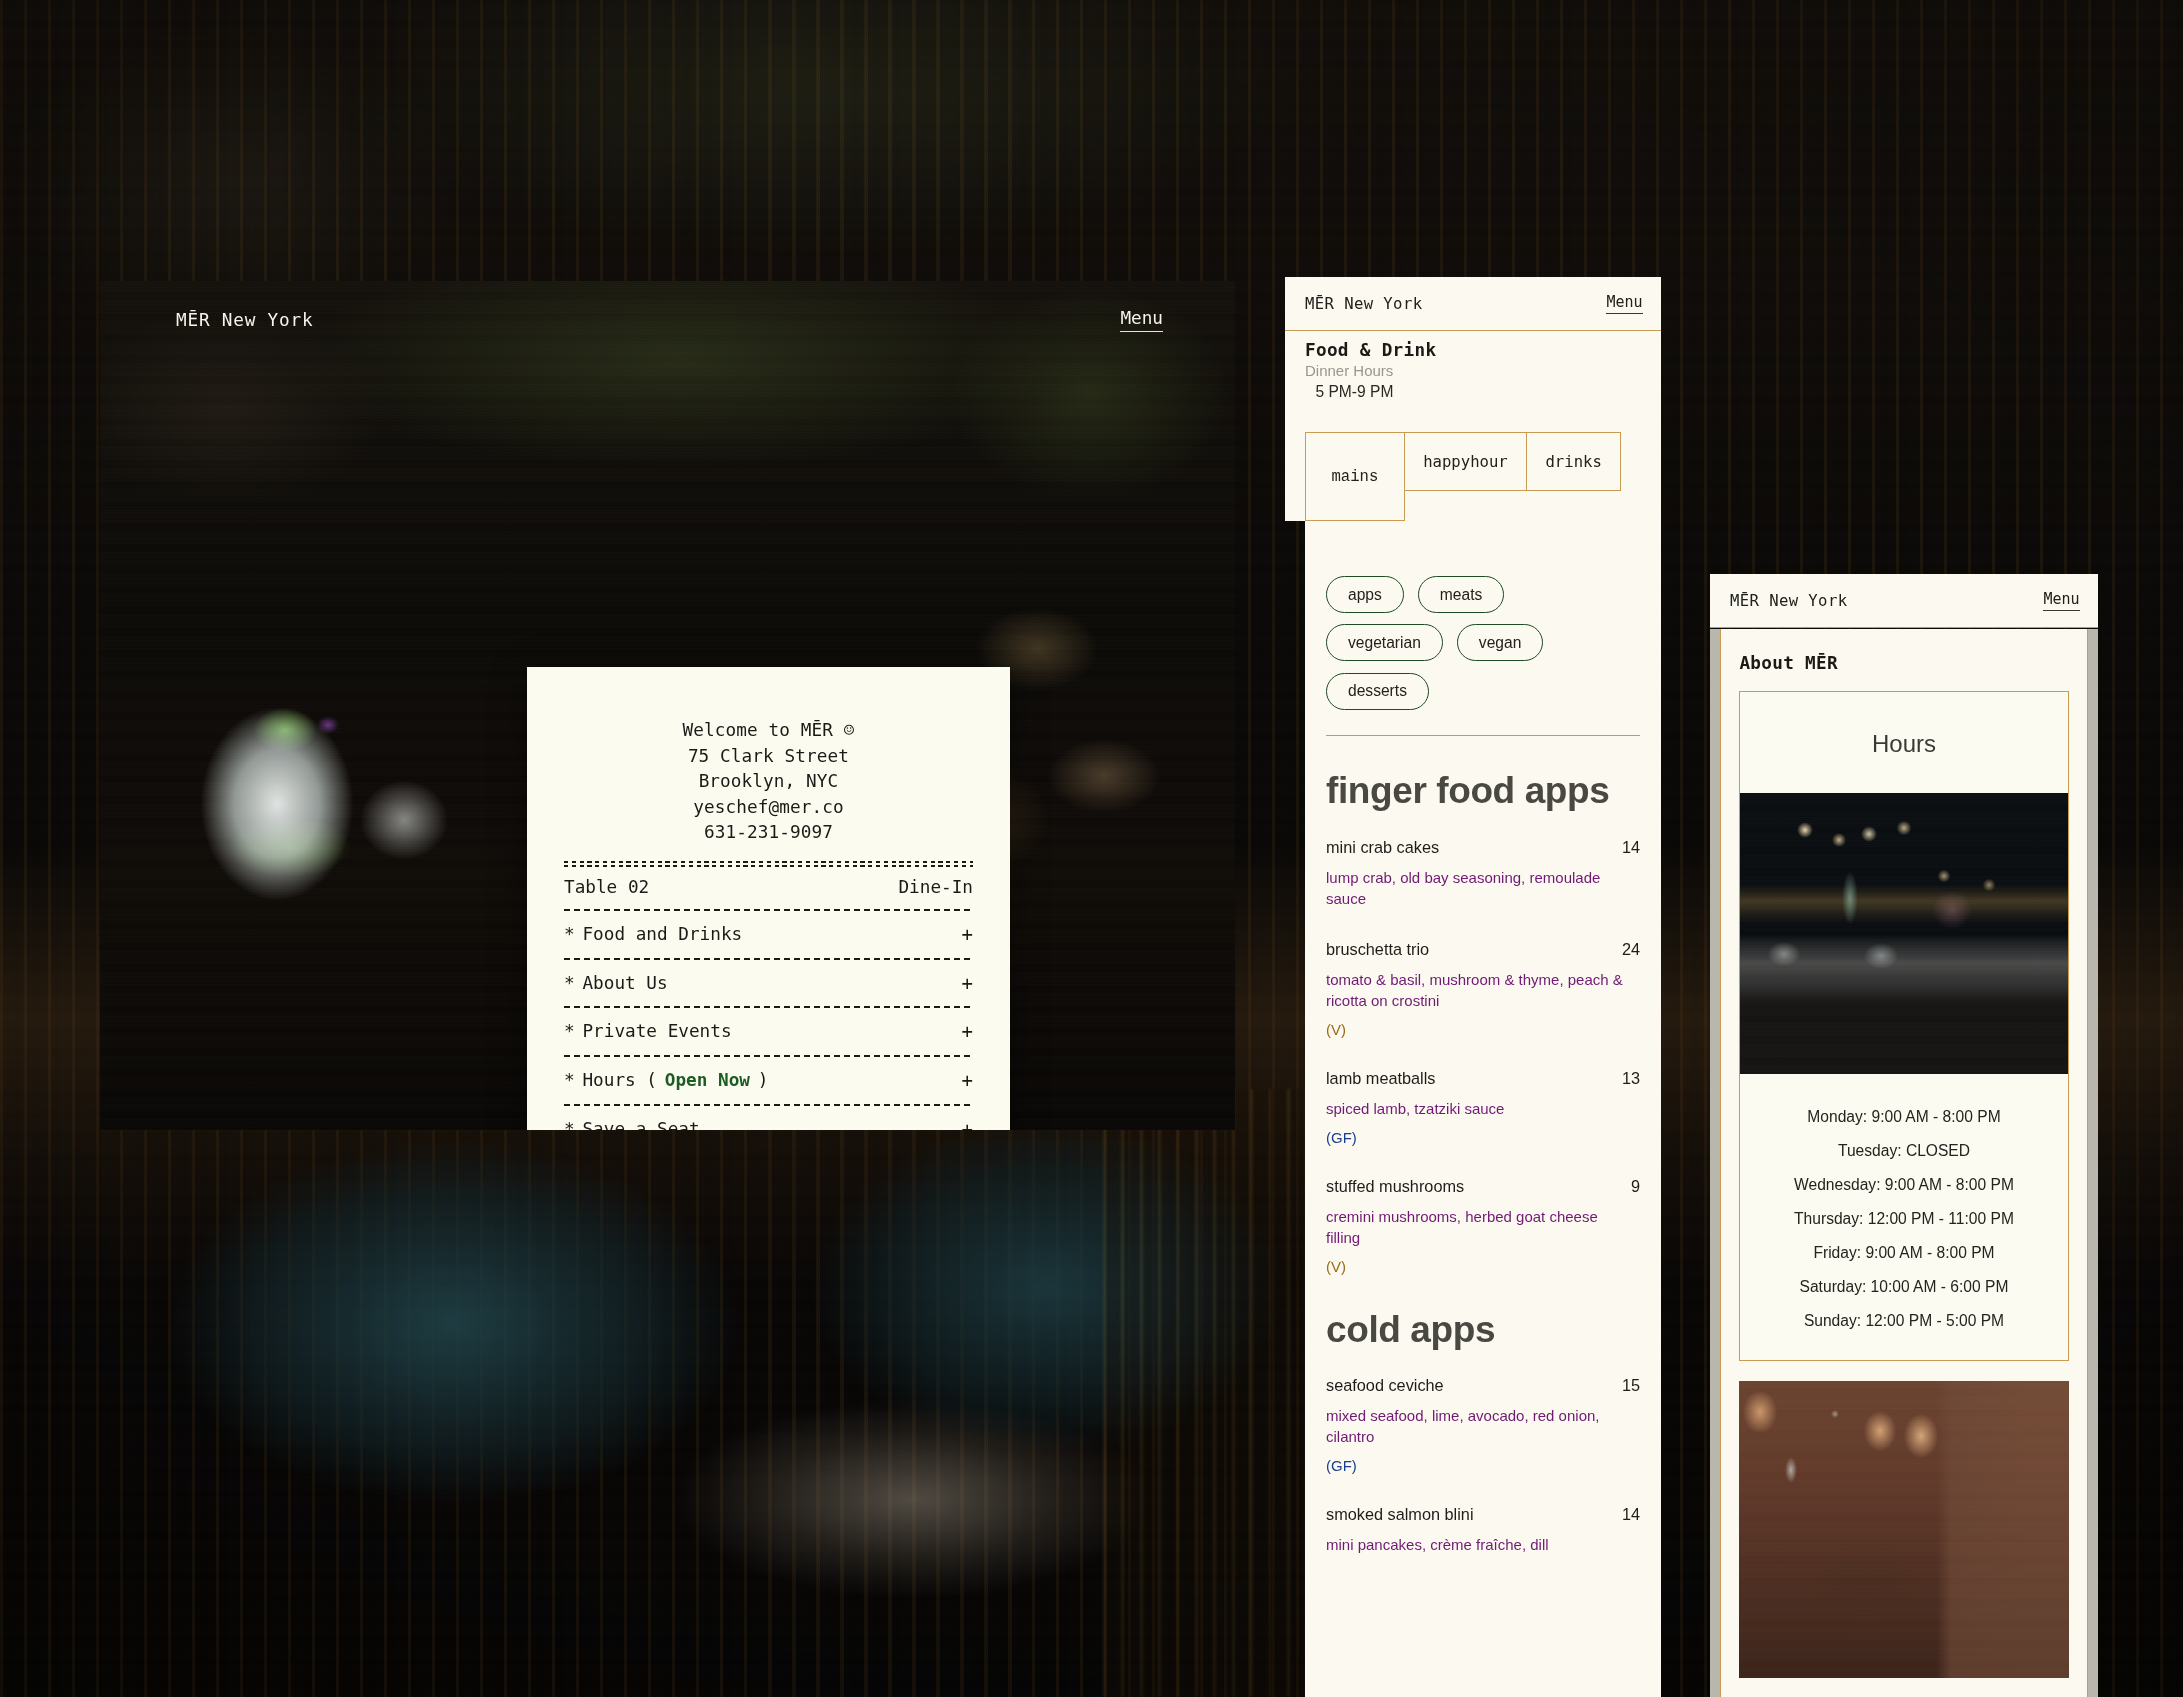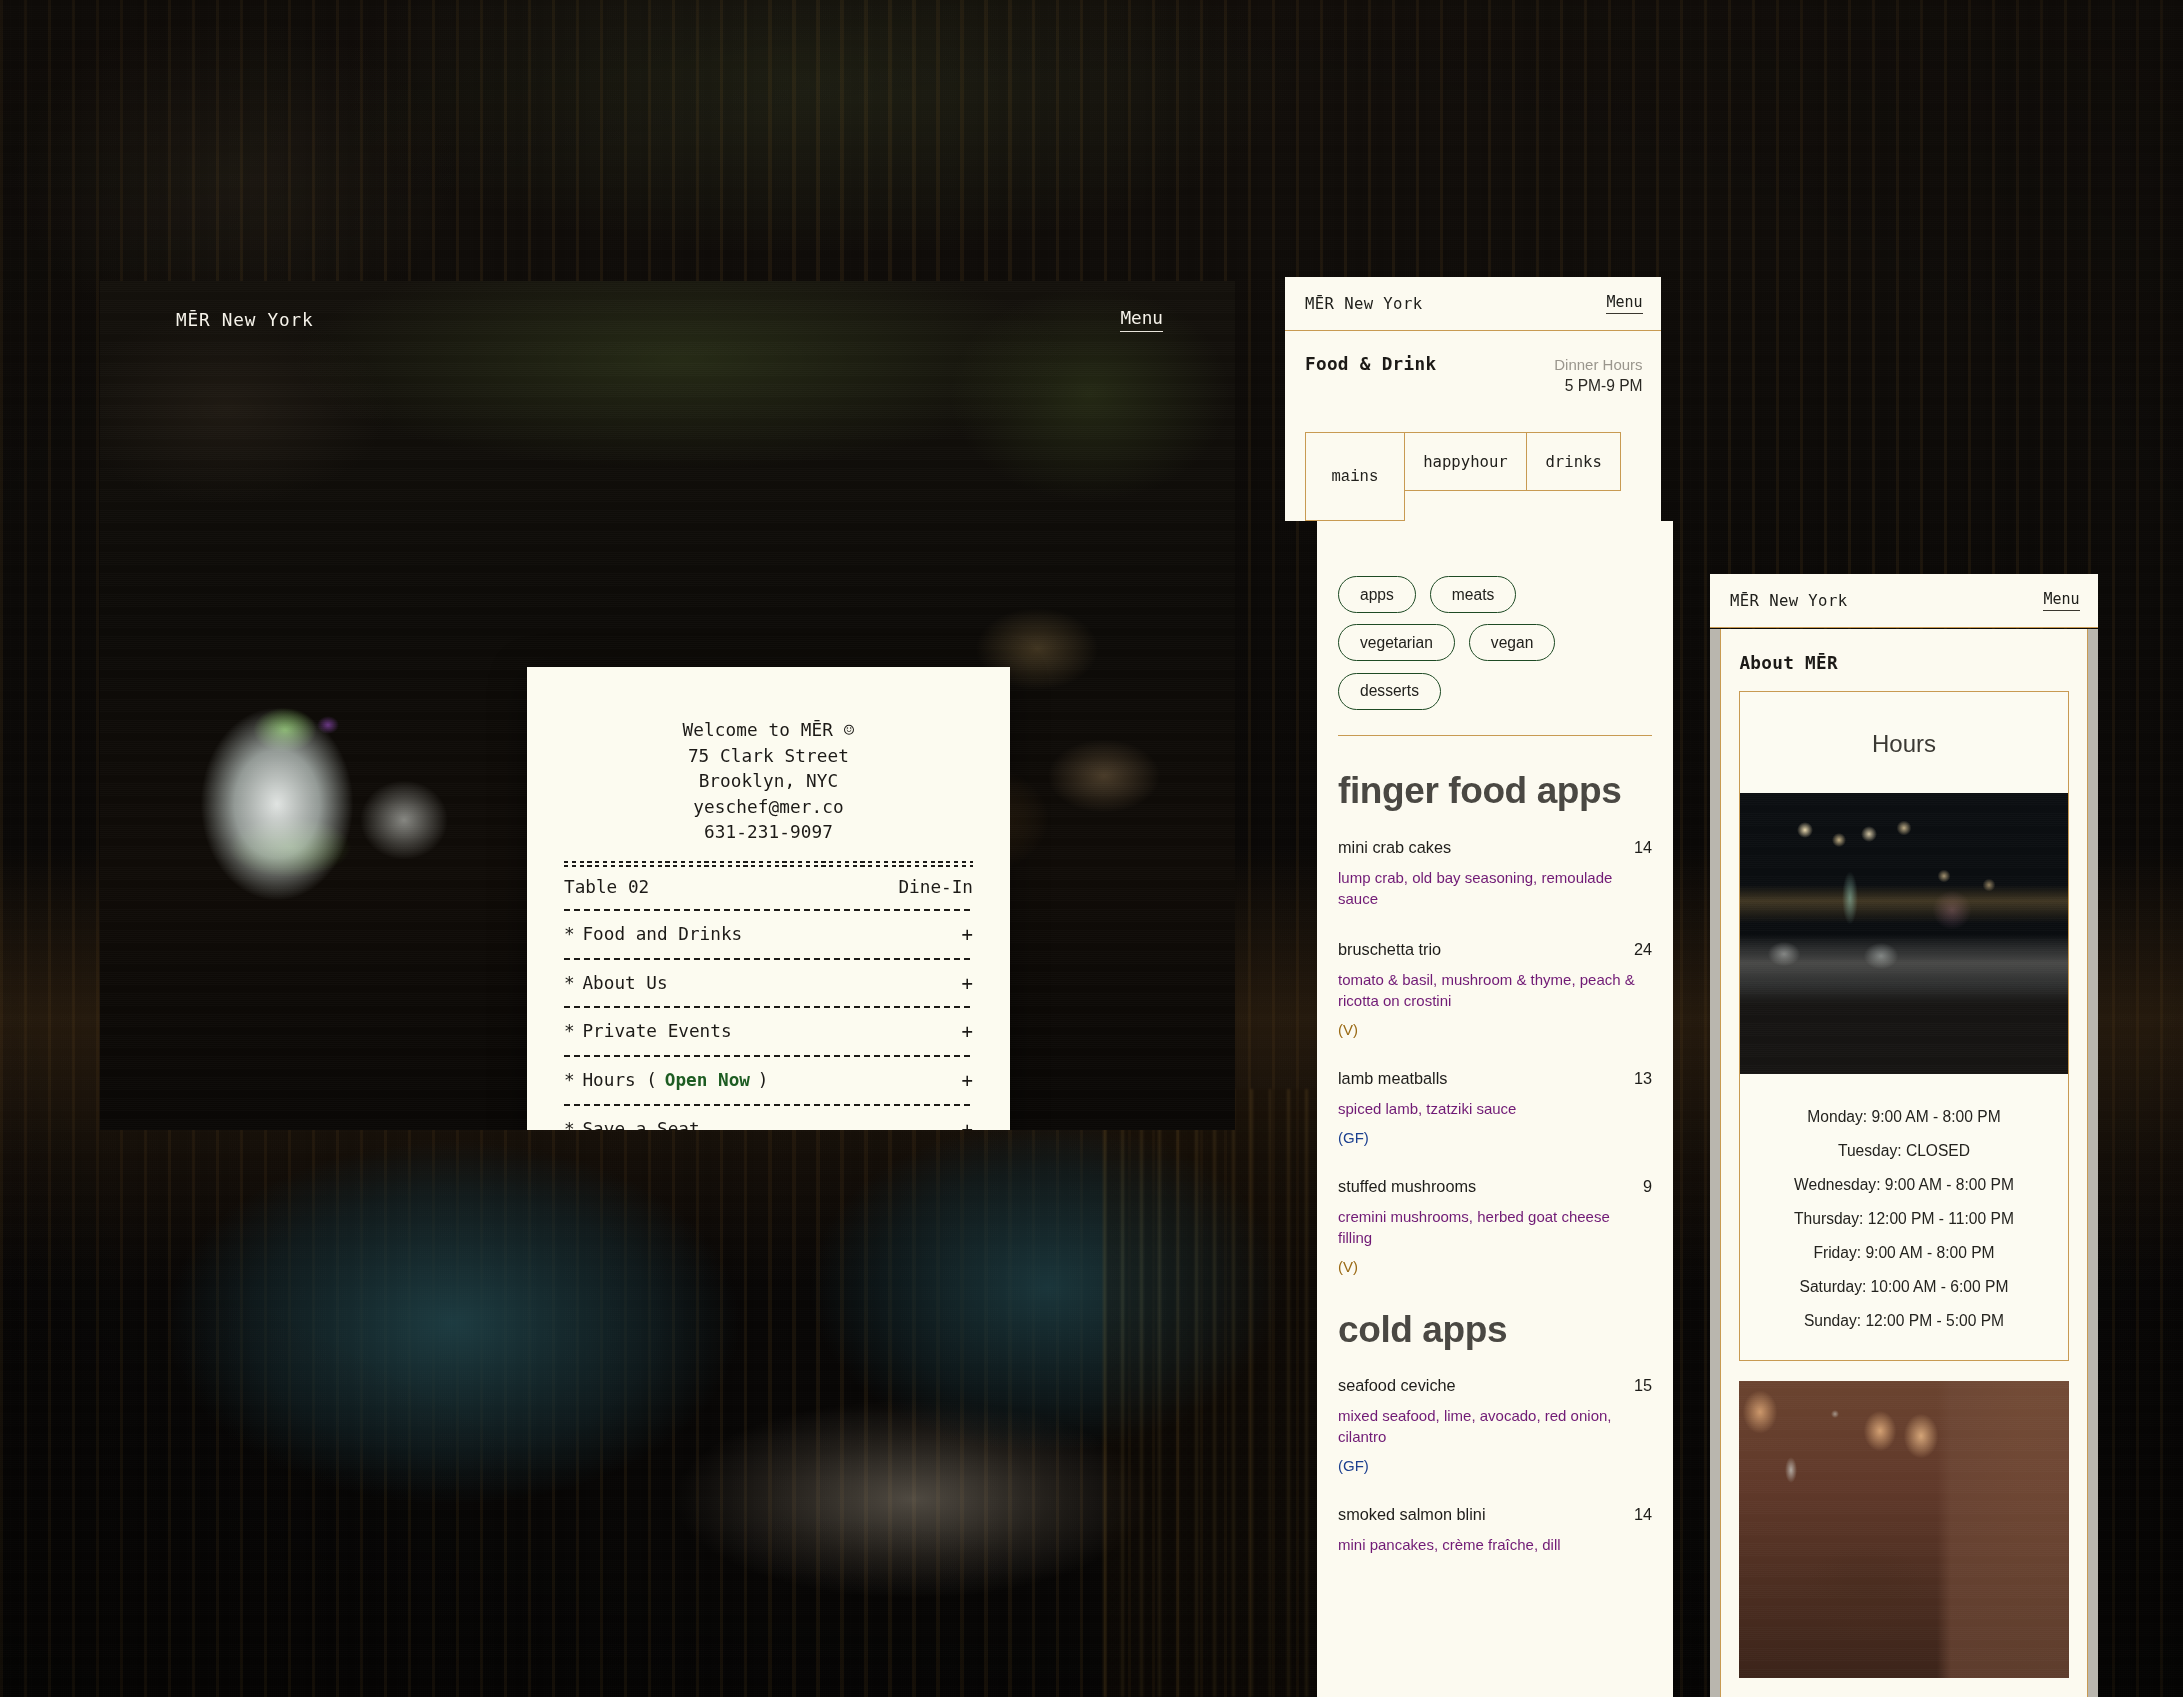--- a/index.html
+++ b/index.html
@@ -201,21 +201,21 @@
     position: absolute;
     left: 1285px; top: 277px;
     width: 376px; height: 1420px;
     z-index: 6;
   }
   #menu-wide {
     position: absolute; left: 0; top: 0; width: 376px; height: 244px;
     background: #fcfaf0;
   }
   #menu-body {
-    position: absolute; left: 32px; top: 244px;
+    position: absolute; left: 20px; top: 244px;
     width: 356px; height: 1176px;
     background: #fcfaf0;
     overflow: hidden;
   }
   #menu-topbar {
     position: absolute; left: 0; top: 0; width: 376px; height: 54px;
     display: flex; align-items: center; justify-content: space-between;
     padding: 0 18.4px 0 20px;
     border-bottom: 1.4px solid #c89a52;
     z-index: 3;
@@ -224,24 +224,25 @@
     font-family: "DejaVu Sans Mono", monospace;
     font-size: 15.6px; color: #20201c; letter-spacing: 0.4px;
   }
   .t-menu {
     font-family: "DejaVu Sans Mono", monospace;
     font-size: 15px; color: #20201c;
     border-bottom: 1.4px solid #3a372f; padding-bottom: 2.8px;
     cursor: pointer;
   }
   #menu-head {
-    position: absolute; left: 0; top: 54px; width: 376px;
+    position: absolute; left: 0; top: 40px; width: 376px;
     display: flex; align-items: flex-start; justify-content: space-between;
     padding: 22.6px 18.4px 0 20px;
     z-index: 3;
+    flex-direction: column;
   }
   #menu-head-title {
     font-family: "DejaVu Sans Mono", monospace;
     font-weight: bold; font-size: 17.7px; color: #1c1a17; letter-spacing: 0.3px;
   }
   #menu-head-hours { text-align: right; }
   #menu-hours-label { font-size: 15px; color: #9a968d; line-height: 21px; }
   #menu-hours-value { font-size: 15.6px; color: #2a2823; line-height: 21px; }
 
   #menu-tabs {

